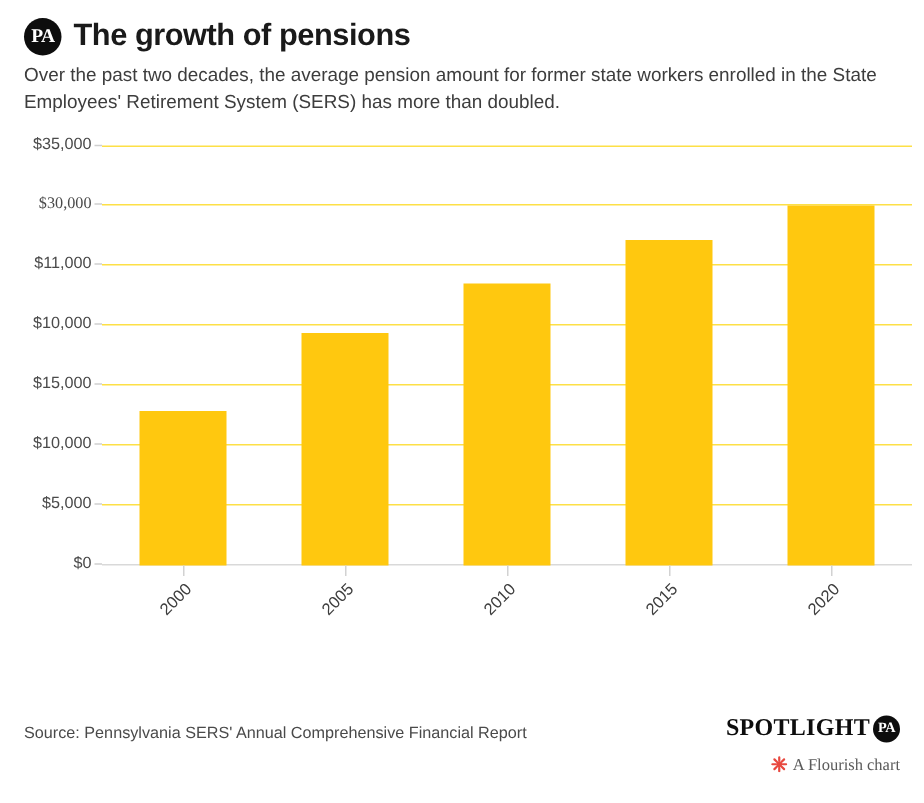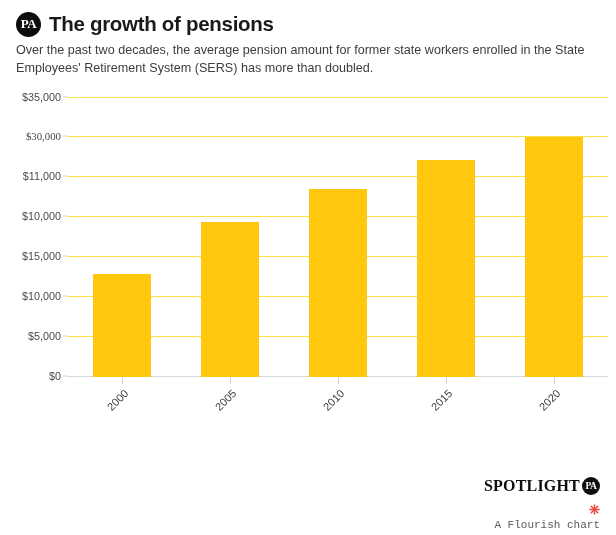--- a/index.html
+++ b/index.html
@@ -173,27 +173,26 @@
     display: inline-flex;
     align-items: center;
     justify-content: center;
     font-size: 9.5px;
     letter-spacing: -0.4px;
     margin-left: 1px;
   }
   .flourish-credit {
     margin-top: 9px;
     display: flex;
-    align-items: flex-end;
+    align-items: flex-start;
     justify-content: flex-end;
     gap: 4px;
     font-size: 11px;
     color: #5a5a5a;
-    font-family: Liberation Mono, monospace;
-    flex-direction: column;
+    font-family: Liberation Serif, serif;
   }
   .flourish-mark {
     flex: 0 0 auto;
     line-height: 0;
   }
 </style>
 </head>
 <body>
 
 <div class="header">
@@ -256,20 +255,21 @@
         <div class="x-tick-label" style="left: 50%; margin-left: -42px; width: 42px;">2010</div>
         <div class="x-tick-mark" style="left: 70%;"></div>
         <div class="x-tick-label" style="left: 70%; margin-left: -42px; width: 42px;">2015</div>
         <div class="x-tick-mark" style="left: 90%;"></div>
         <div class="x-tick-label" style="left: 90%; margin-left: -42px; width: 42px;">2020</div>
       </div>
   </div>
 </div>
 
 <div class="footer">
+  <div class="source-note">Source: Pennsylvania SERS' Annual Comprehensive Financial Report</div>
 
   <div class="brand-block">
     <div class="spotlight-logo">
       <span>SPOTLIGHT</span>
       <span class="spotlight-pa">PA</span>
     </div>
     <div class="flourish-credit">
       <span class="flourish-mark">
         <svg width="11" height="11" viewBox="0 0 24 24" aria-hidden="true">
           <g id="flourish-rays" stroke="#e8483f" stroke-width="3.2" stroke-linecap="round">

